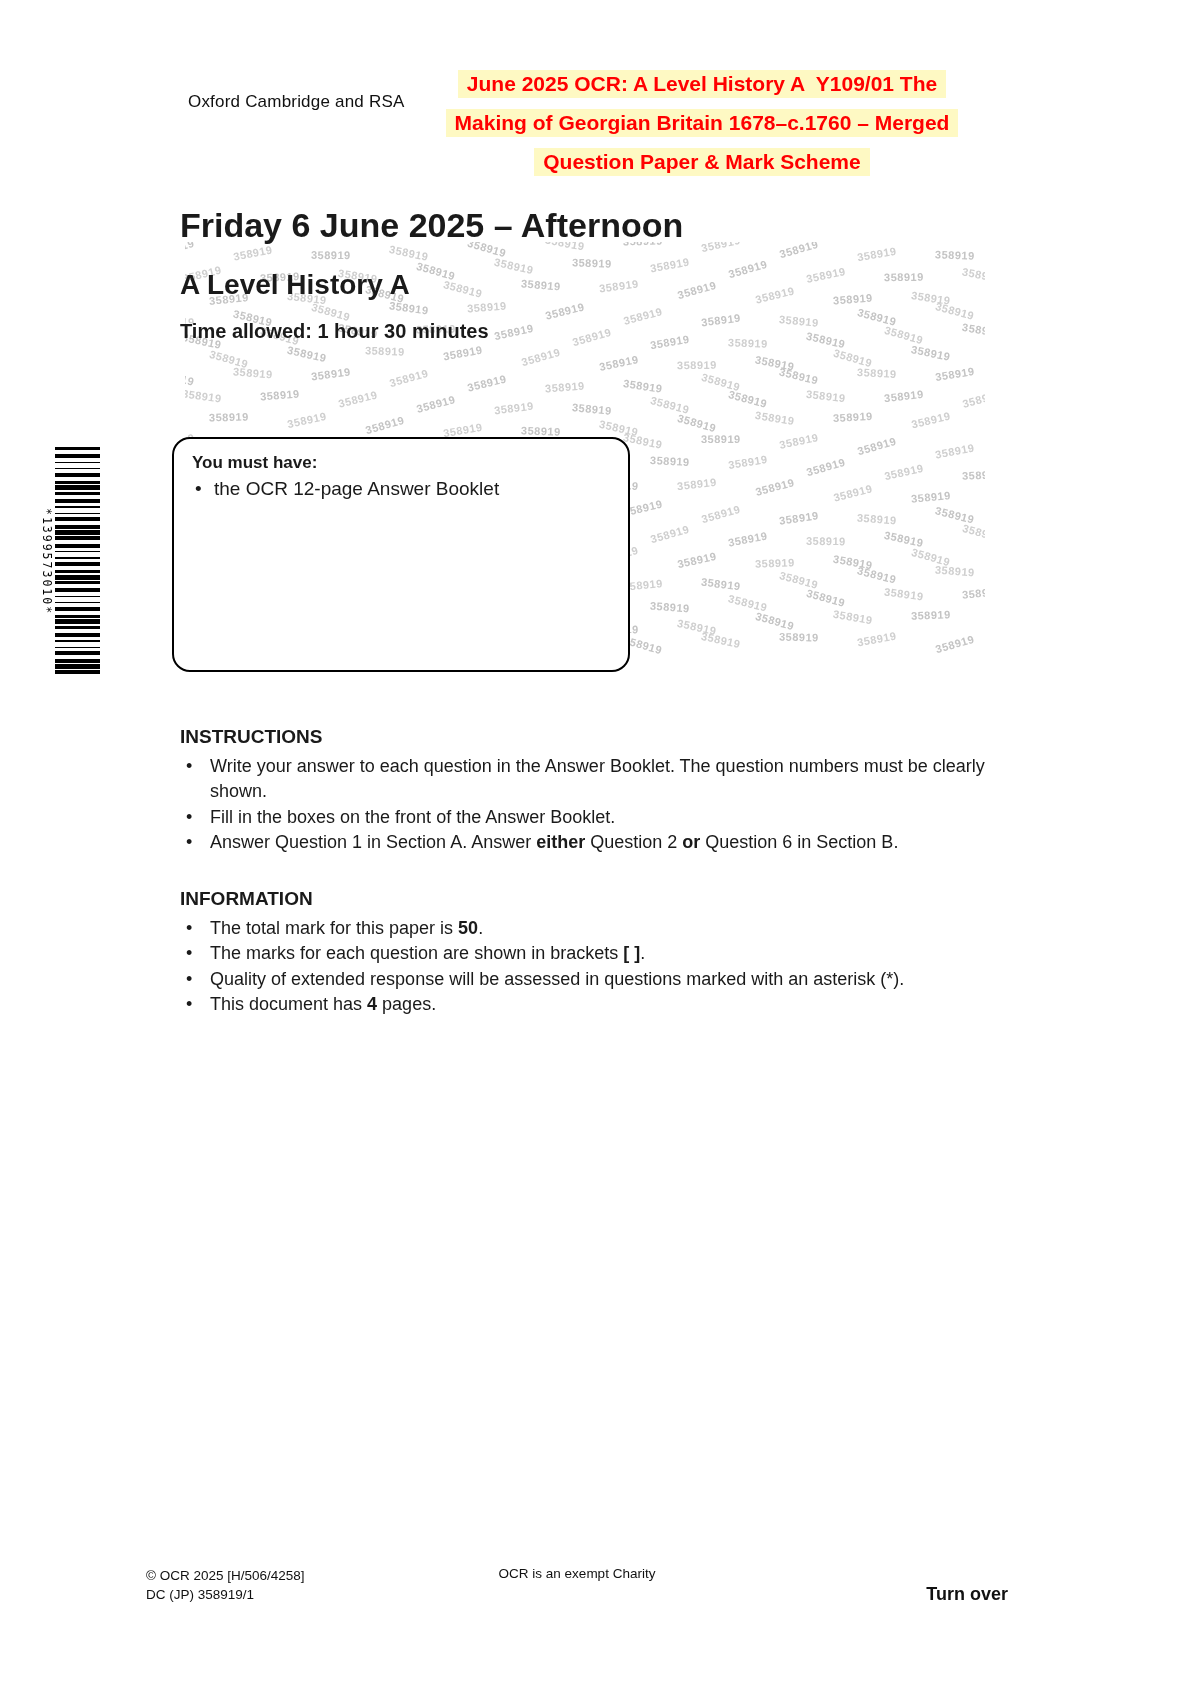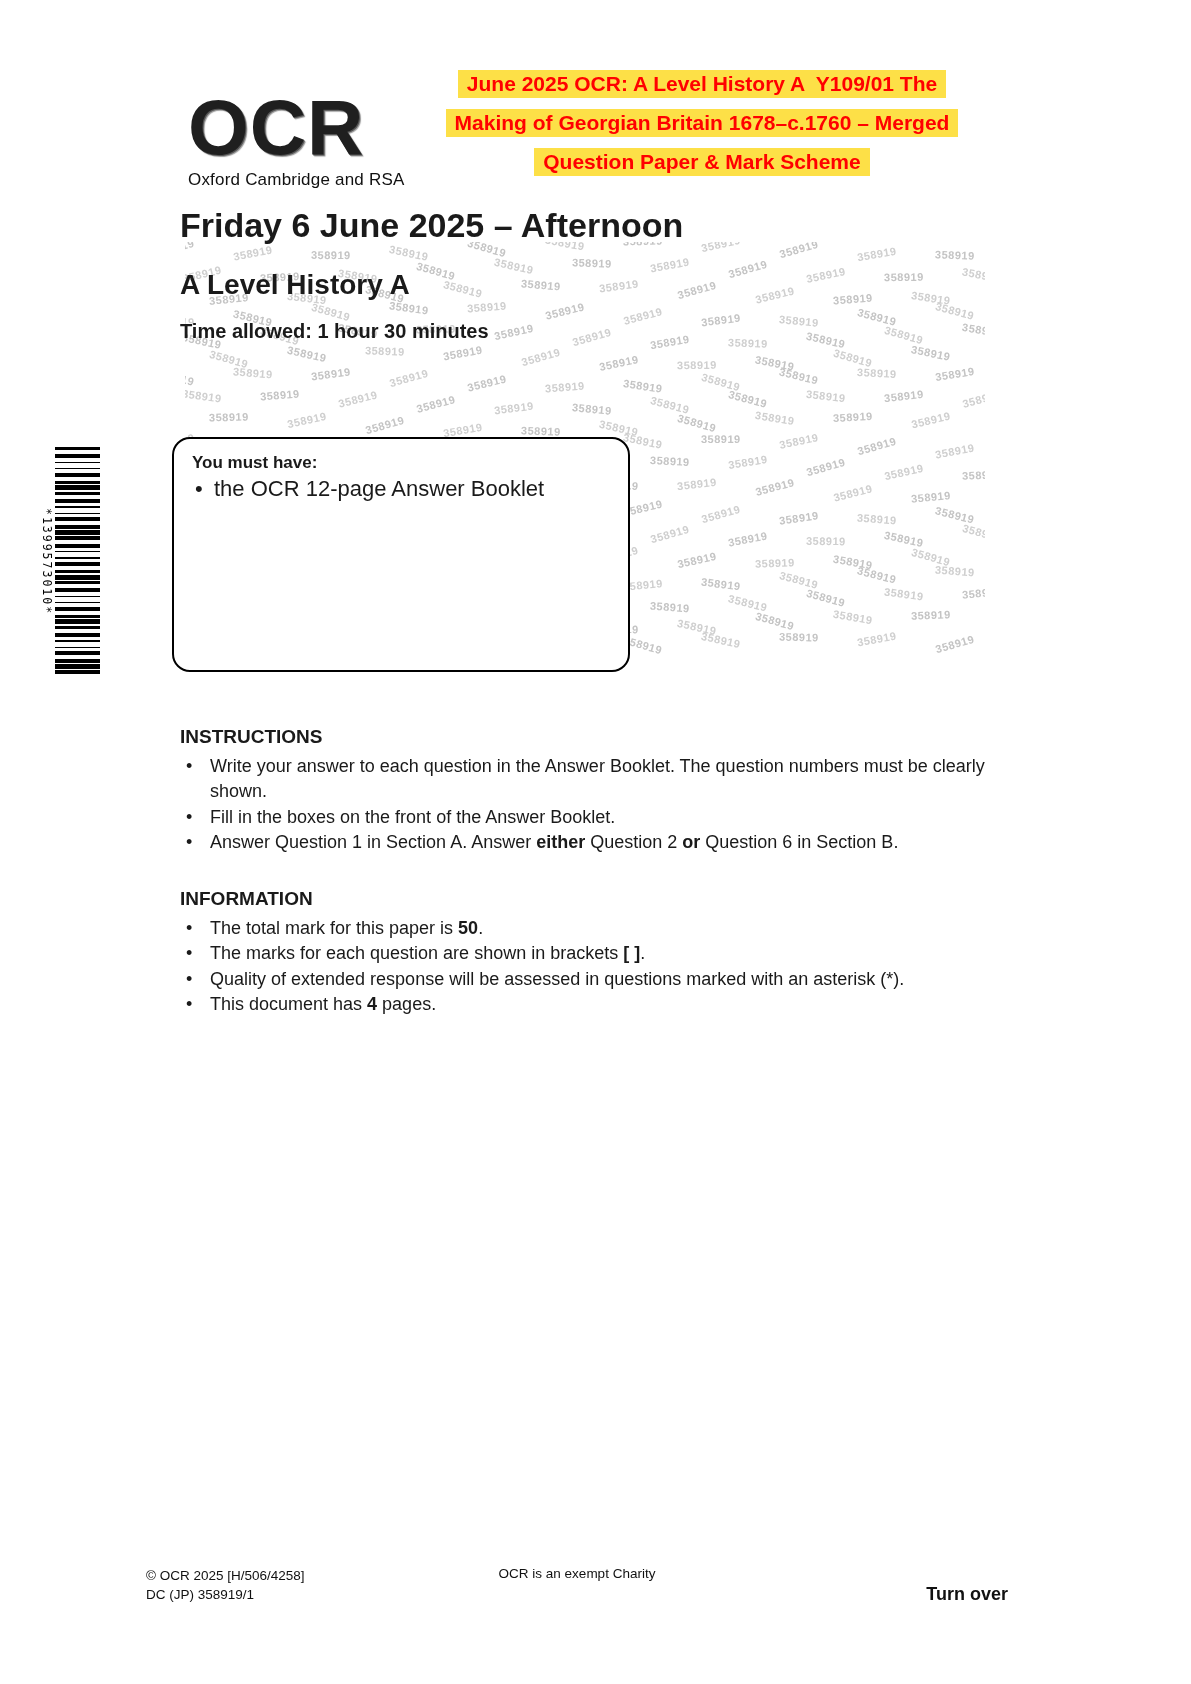--- a/index.html
+++ b/index.html
@@ -13,21 +13,21 @@
 
   
   .logo{position:absolute;left:188px;top:88px;z-index:1;}
   .logo-text{font-size:78px;font-weight:bold;line-height:1;letter-spacing:1px;color:#1f1f1f;
              text-shadow:1px 1px 0 #555, 2px 2px 1px #999;}
   .logo-sub{font-size:17px;color:#111;margin-top:4px;letter-spacing:.2px;}
 
   
   .banner{position:absolute;left:428px;top:70px;width:548px;text-align:center;z-index:2;}
   .banner-row{margin-bottom:11px;}
-  .hl-line{display:inline-block;background:#fde047;color:#ff0000;font-weight:bold;
+  .hl-line{display:inline-block;background:#fef9c3;color:#ff0000;font-weight:bold;
            font-size:21px;line-height:22px;padding:3px 9px;white-space:pre-wrap;}
 
   
   .head-block{position:absolute;left:180px;top:208px;width:840px;z-index:1;}
   .h-title{font-size:34px;font-weight:bold;margin:0 0 26px 0;line-height:1.05;}
   .h-sub{font-size:28px;font-weight:bold;margin:0 0 22px 0;line-height:1.05;}
   .h-paper{font-size:25px;margin:0 0 24px 0;line-height:1.05;}
   .h-paper .code{font-weight:bold;margin-right:14px;}
   .h-time{font-size:20px;font-weight:bold;margin:0;line-height:1.05;}
 
@@ -40,21 +40,21 @@
   .barcode-bars div{width:100%;flex:0 0 auto;}
 
   
   .must-box{position:absolute;left:172px;top:437px;width:458px;height:235px;background:#fff;
             border:2.5px solid #000;border-radius:18px;z-index:1;box-sizing:border-box;
             padding:14px 18px;}
   .must-head{font-size:17px;font-weight:bold;margin:0 0 4px 0;}
   ul.bullets{list-style:none;margin:0;padding:0;}
   ul.bullets li{position:relative;padding-left:30px;font-size:18px;line-height:25.5px;}
   ul.bullets li::before{content:"•";position:absolute;left:6px;top:0;}
-  ul.bullets.small li{font-size:22px;line-height:23px;padding-left:22px;}
+  ul.bullets.small li{font-size:19px;line-height:23px;padding-left:22px;}
   ul.bullets.small li::before{left:3px;}
 
   
   .main-block{position:absolute;left:180px;top:727px;width:812px;z-index:1;}
   .section{margin:0 0 33px 0;}
   .section h4{font-size:19px;font-weight:bold;margin:0 0 6px 0;line-height:1.1;}
 
   
   .footer{position:absolute;left:146px;top:1566px;width:862px;display:flex;z-index:1;
           font-size:13.5px;color:#111;}
@@ -268,21 +268,20 @@
       <span class="wm" style="left: 282px; top: 402.934px; transform: rotate(-2.2deg); color: rgb(196, 196, 196);">358919</span>
       <span class="wm" style="left: 360px; top: 401.518px; transform: rotate(9.8deg); color: rgb(207, 207, 207);">358919</span>
       <span class="wm" style="left: 438px; top: 396.754px; transform: rotate(15.9deg); color: rgb(196, 196, 196);">358919</span>
       <span class="wm" style="left: 516px; top: 391.533px; transform: rotate(12.3deg); color: rgb(207, 207, 207);">358919</span>
       <span class="wm" style="left: 594px; top: 389.022px; transform: rotate(1.3deg); color: rgb(196, 196, 196);">358919</span>
       <span class="wm" style="left: 672px; top: 390.743px; transform: rotate(-10.6deg); color: rgb(207, 207, 207);">358919</span>
       <span class="wm" style="left: 750px; top: 395.653px; transform: rotate(-16deg); color: rgb(196, 196, 196);">358919</span>
     </div>
 
   <div class="logo">
-    <div class="logo-text">OCR</div>
     <div class="logo-sub">Oxford Cambridge and RSA</div>
   </div>
 
   <div class="banner">
     <div class="banner-row"><span class="hl-line">June 2025 OCR: A Level History A  Y109/01 The</span></div>
     <div class="banner-row"><span class="hl-line">Making of Georgian Britain 1678–c.1760 – Merged</span></div>
     <div class="banner-row"><span class="hl-line">Question Paper &amp; Mark Scheme</span></div>
   </div>
 
   <div class="head-block">

